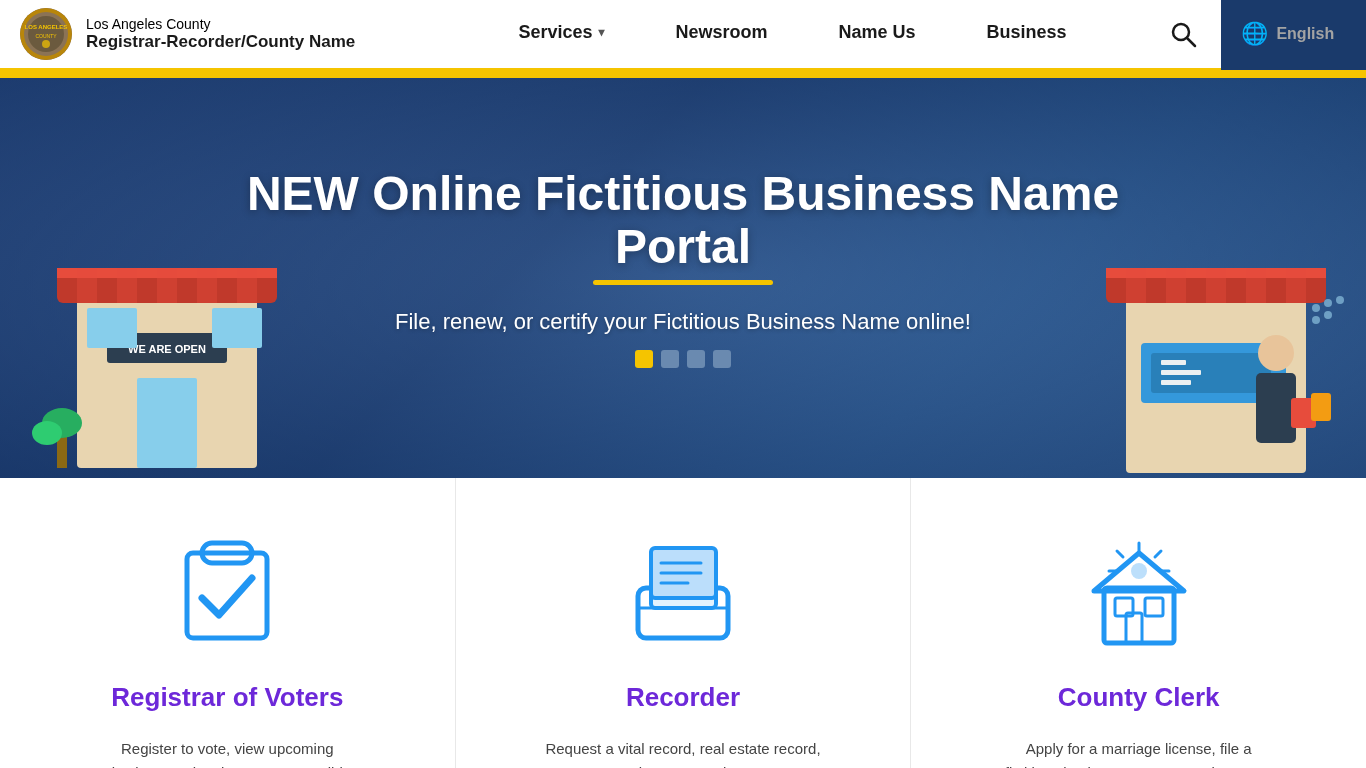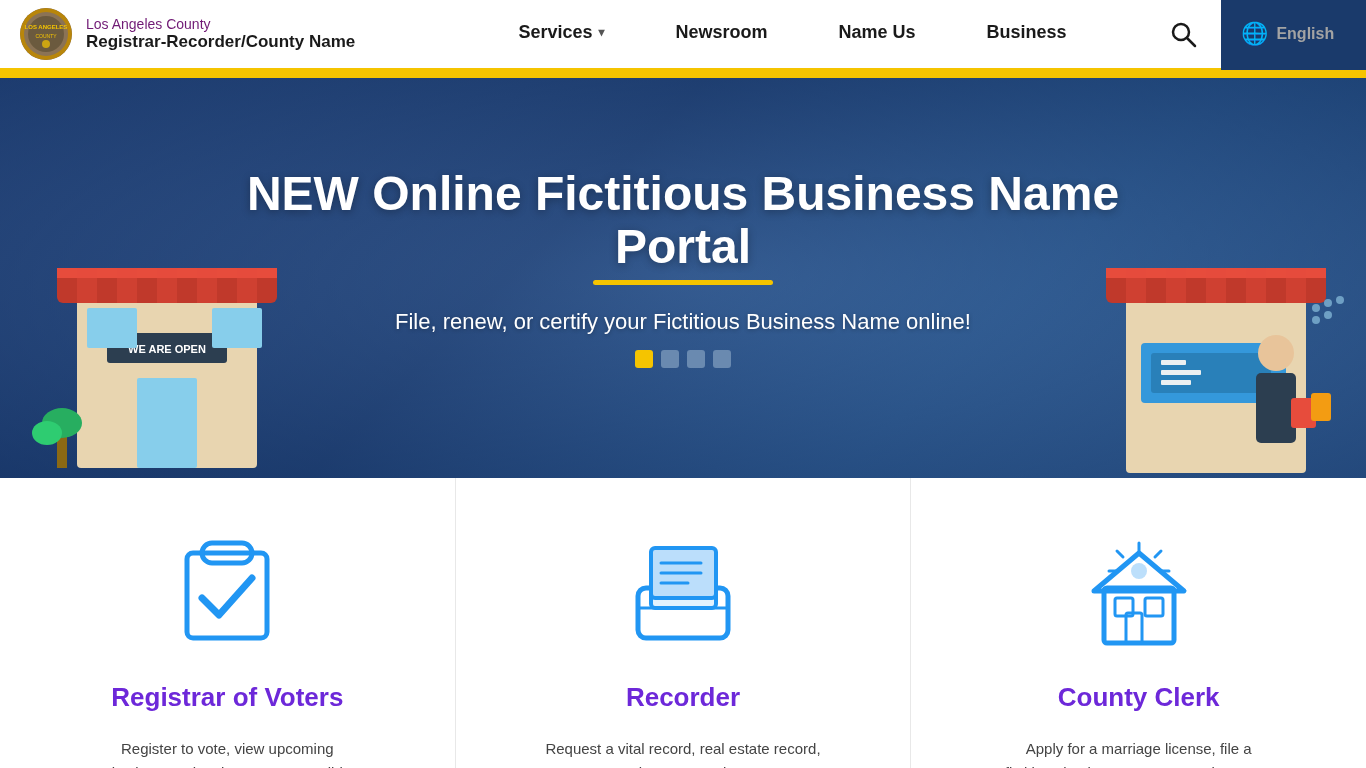--- a/index.html
+++ b/index.html
@@ -33,21 +33,21 @@
       overflow: hidden;
       flex-shrink: 0;
     }
     .logo-seal {
       width: 52px;
       height: 52px;
     }
     .logo-text { display: flex; flex-direction: column; }
     .logo-top {
       font-size: 14px;
-      color: #701a75;
+      color: #000000;
       font-weight: normal;
     }
     .logo-bottom {
       font-size: 17px;
       font-weight: bold;
       color: #1a1a1a;
     }
     .nav-area {
       display: flex;
       align-items: flex-end;

